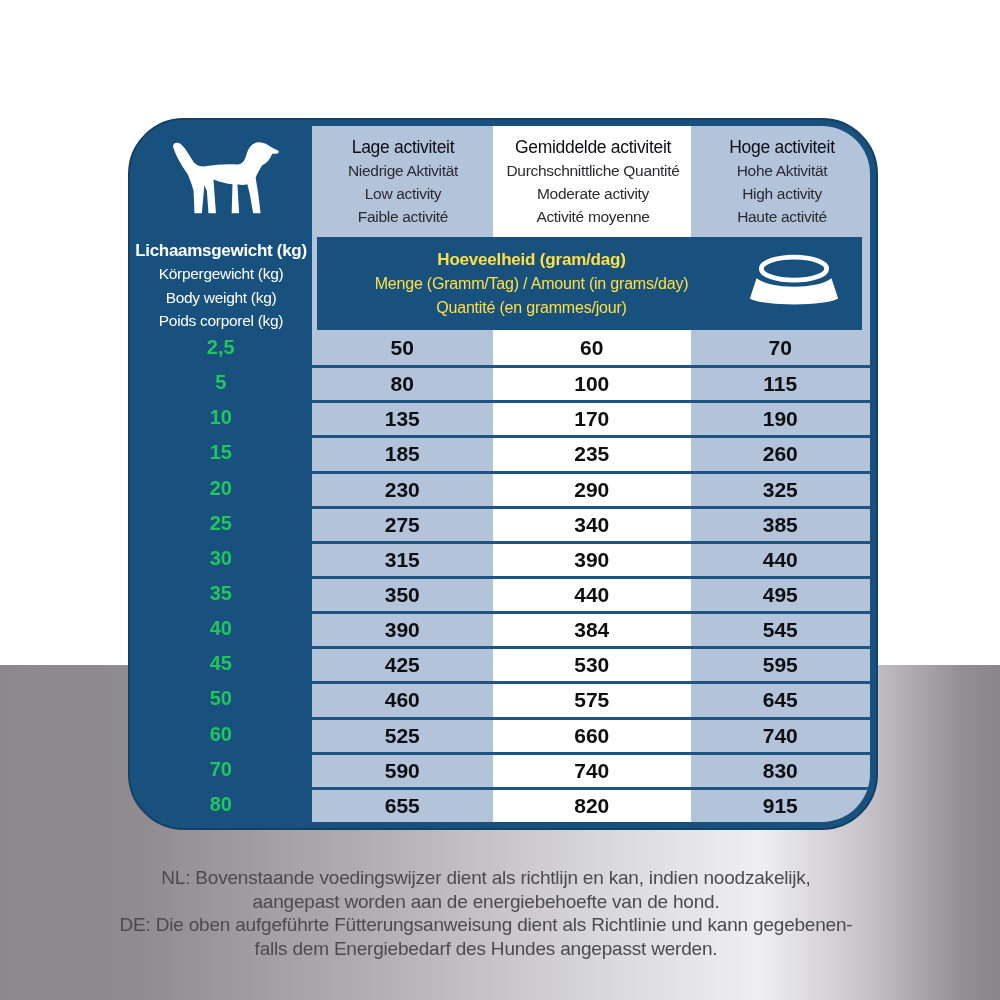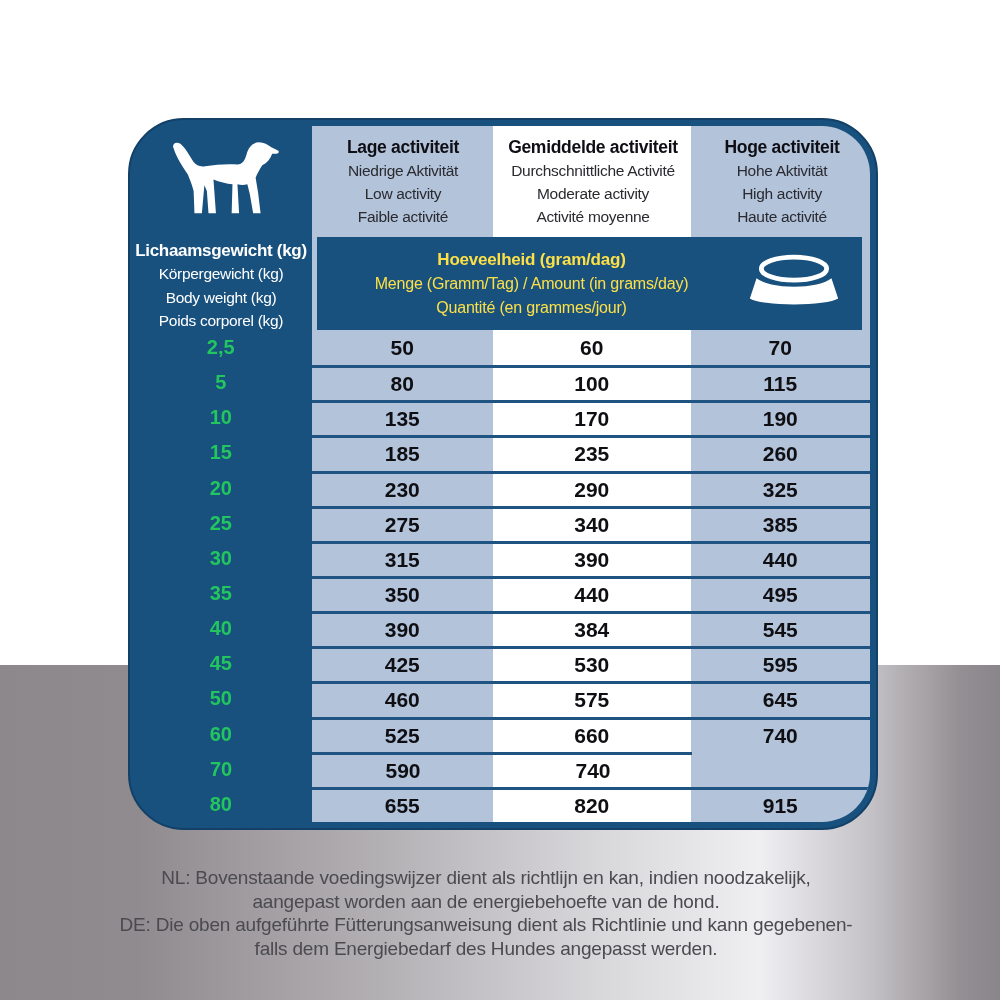--- a/index.html
+++ b/index.html
@@ -22,21 +22,21 @@
   .strip.s2{width:198px;background:#ffffff;}
   .strip.s3{width:180px;background:#b2c3da;}
 
   
   .headers{position:absolute;top:0;left:182px;width:560px;height:111px;display:flex;}
   .hcell{display:flex;flex-direction:column;justify-content:center;text-align:center;letter-spacing:-0.3px;}
   .hcell.h1{width:182px;}
   .hcell.h2{width:198px;}
   .hcell.h3{width:180px;}
   .hl{line-height:23px;font-size:15.5px;color:#2a2a30;}
-  .hl.bold{font-weight:700;font-size:17.5px;color:#0e0e14;}
+  .hl.bold{font-weight:400;font-size:17.5px;color:#0e0e14;}
 
   
   .band{position:absolute;top:111px;left:187px;width:545px;height:93px;background:#18507e;display:flex;align-items:center;}
   .band-text{flex:1;text-align:center;color:#fde047;letter-spacing:-0.2px;}
   .bl{line-height:24px;font-size:16px;}
   .bl.bold{font-weight:700;font-size:17px;}
   .bowl{width:96px;height:60px;margin-right:20px;flex:0 0 auto;}
 
   
   .weight-head{position:absolute;left:0;top:119px;width:182px;height:93px;display:flex;flex-direction:column;justify-content:space-between;text-align:center;color:#ffffff;letter-spacing:-0.3px;}
@@ -92,21 +92,21 @@
 
       <div class="headers">
         <div class="hcell h1">
           <div class="hl bold">Lage activiteit</div>
           <div class="hl">Niedrige Aktivität</div>
           <div class="hl">Low activity</div>
           <div class="hl">Faible activité</div>
         </div>
         <div class="hcell h2">
           <div class="hl bold">Gemiddelde activiteit</div>
-          <div class="hl">Durchschnittliche Activité</div>
+          <div class="hl">Durchschnittliche Quantité</div>
           <div class="hl">Moderate activity</div>
           <div class="hl">Activité moyenne</div>
         </div>
         <div class="hcell h3">
           <div class="hl bold">Hoge activiteit</div>
           <div class="hl">Hohe Aktivität</div>
           <div class="hl">High activity</div>
           <div class="hl">Haute activité</div>
         </div>
       </div>
@@ -193,20 +193,21 @@
           <div class="trow">
             <div class="cell wcell">60</div>
             <div class="cell vcell c-low">525</div>
             <div class="cell vcell c-mod">660</div>
             <div class="cell vcell c-high">740</div>
           </div>
           <div class="trow">
             <div class="cell wcell">70</div>
             <div class="cell vcell c-low">590</div>
             <div class="cell vcell c-mod">740</div>
+            <div class="cell vcell c-high">830</div>
           </div>
           <div class="trow">
             <div class="cell wcell">80</div>
             <div class="cell vcell c-low">655</div>
             <div class="cell vcell c-mod">820</div>
             <div class="cell vcell c-high">915</div>
           </div>
         </div>
 
     </div>

